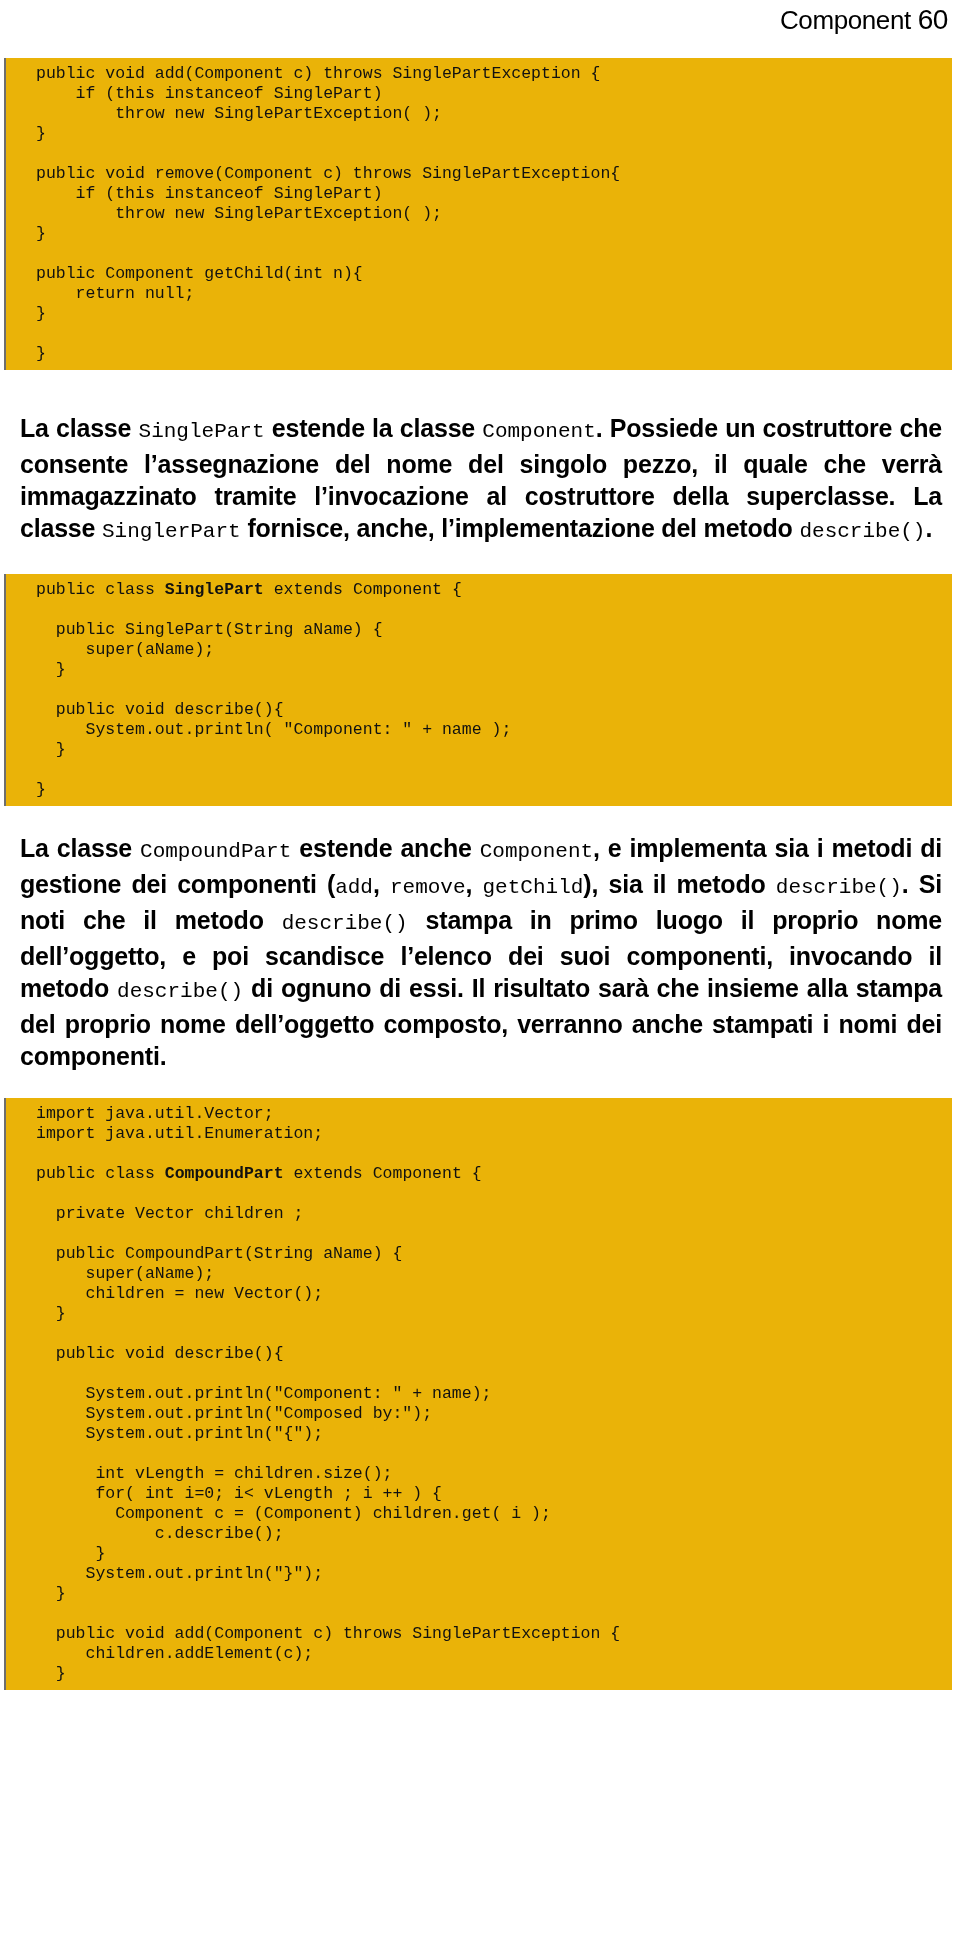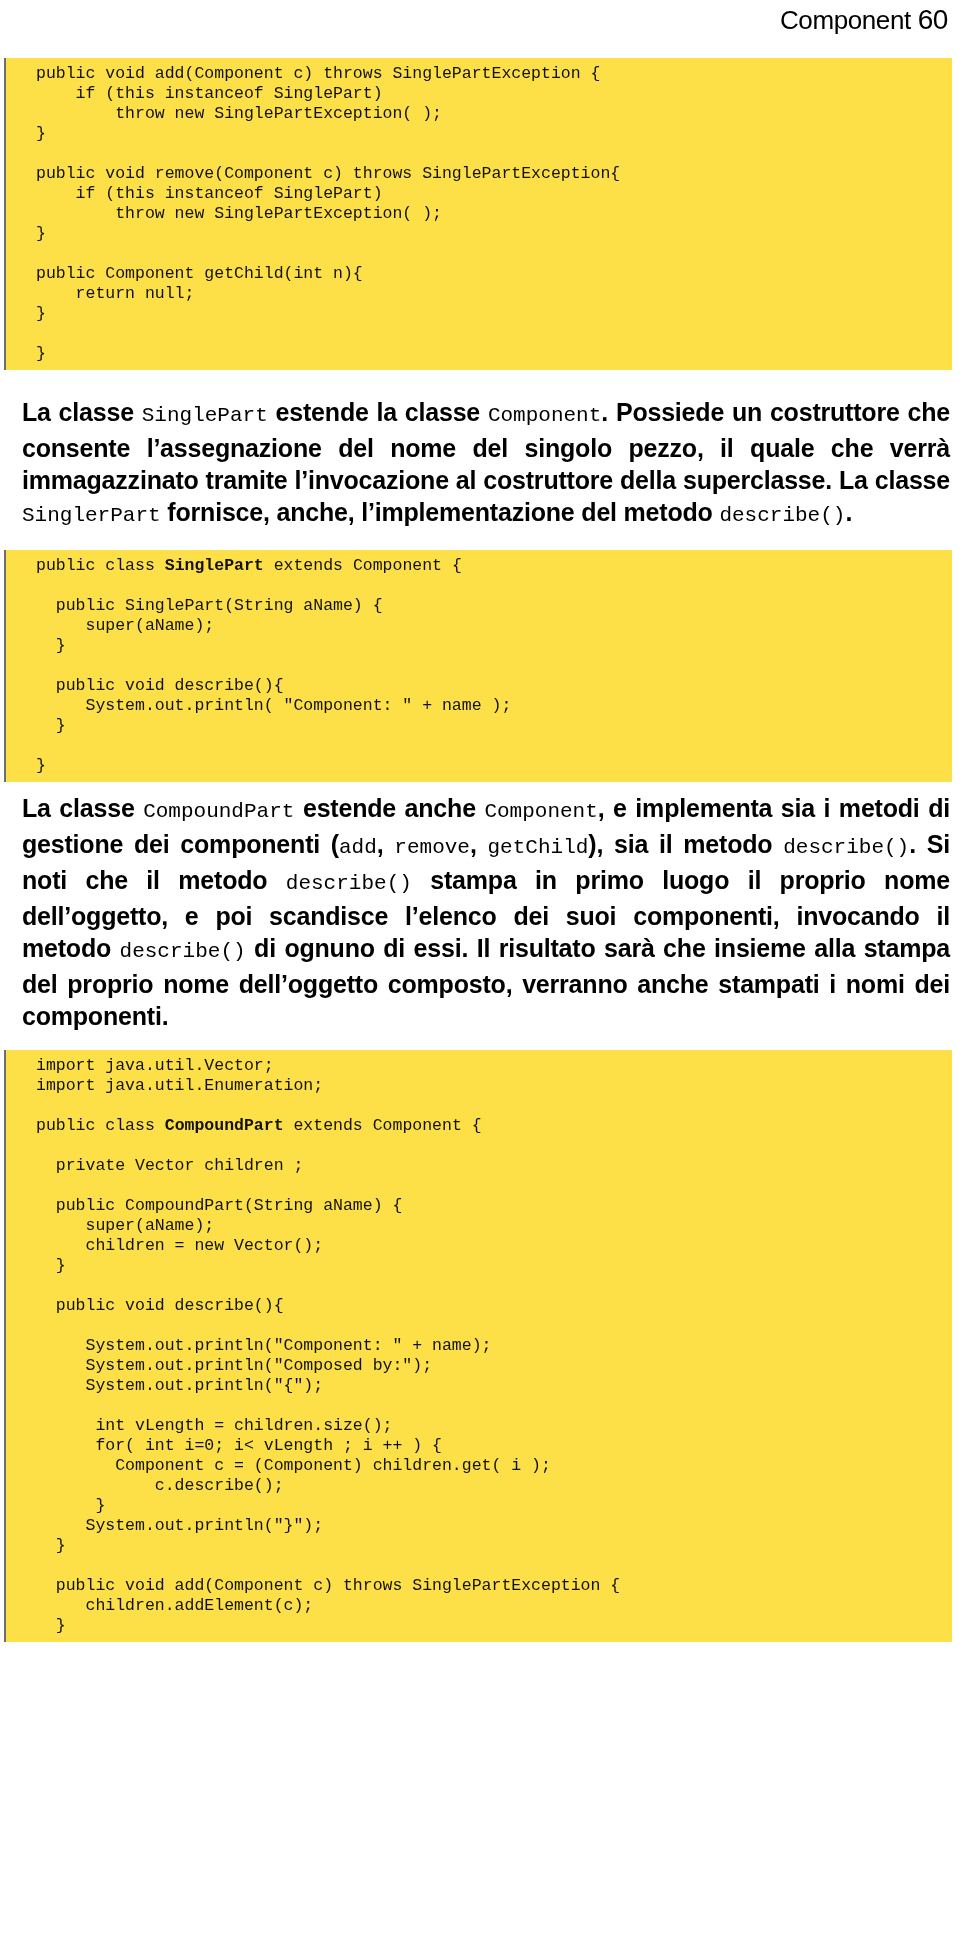--- a/index.html
+++ b/index.html
@@ -48,23 +48,23 @@
   
   .content {
     position: absolute;
     top: 58px;
     left: 0px;
     width: 960px;
   }
 
   
   .codeblock {
-    background: #fde047;
+    background: #eab308;
     border-left: 2px solid #6e6e6e;
-    margin: 0 8px 0 4px;
+    margin: 0 8px 8px 4px;
     padding: 6px 0 6px 0;
     font-family: "Liberation Mono", "DejaVu Sans Mono", monospace;
     font-size: 16.5px;
     line-height: 20px;
     white-space: pre;
     color: #111111;
     overflow: hidden;
   }
   .codeblock .ln {
     display: block;
@@ -75,22 +75,22 @@
   .codeblock .ln b {
     font-weight: bold;
   }
 
   
   .para {
     font-family: "Liberation Sans", sans-serif;
     font-size: 25px;
     line-height: 32px;
     text-align: justify;
-    margin: 0;
-    padding: 0 10px 0 22px;
+    margin: 8px;
+    padding: 0 10px 0 12px;
     font-weight: 600;
     letter-spacing: -0.2px;
     word-spacing: 0px;
   }
   .para code, .mono {
     font-family: "Liberation Mono", "DejaVu Sans Mono", monospace;
     font-size: 21px;
     font-weight: 400;
     letter-spacing: 0px;
   }

